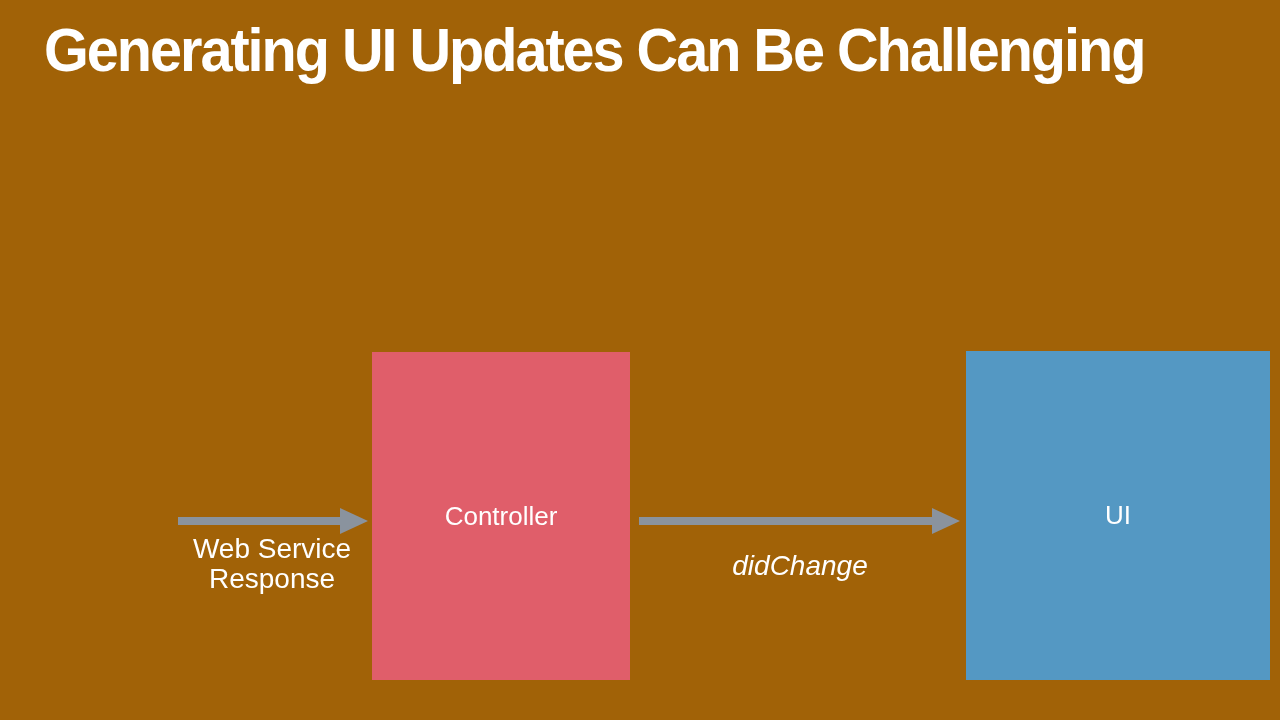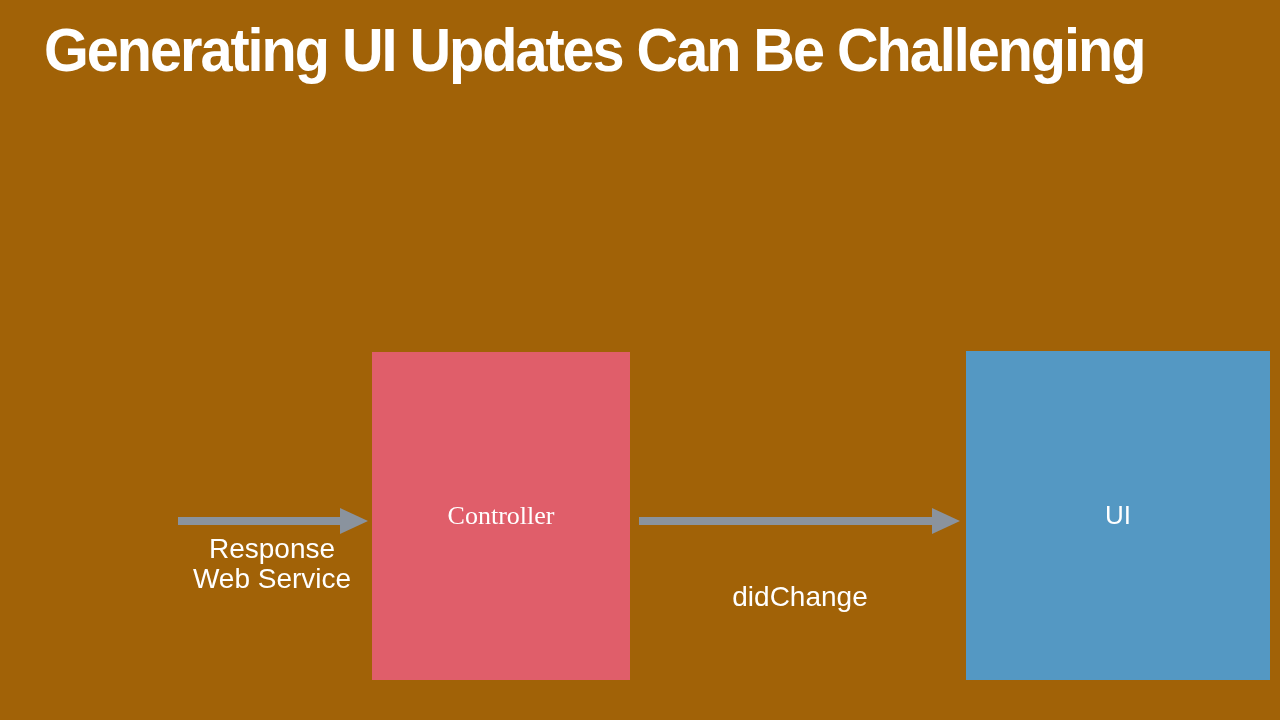--- a/index.html
+++ b/index.html
@@ -39,21 +39,20 @@
     font-size: 26px;
     font-weight: 400;
     text-align: center;
   }
   .node-controller {
     left: 372px;
     top: 352px;
     width: 258px;
     height: 328px;
     background: #E05E6A;
-    font-family: Liberation Serif, serif;
   }
   .node-ui {
     left: 966px;
     top: 351px;
     width: 304px;
     height: 329px;
     background: #5498C3;
   }
   .arrow {
     position: absolute;
@@ -90,38 +89,39 @@
     line-height: 30px;
     text-align: center;
   }
   .edge-label-web {
     left: 152px;
     top: 534px;
     width: 240px;
   }
   .edge-label-didchange {
     left: 690px;
-    top: 582px;
+    top: 551px;
     width: 220px;
+    font-style: italic;
   }
 </style>
 </head>
 <body>
 
 <div class="slide">
 
   <h1 class="slide-title">Generating UI Updates Can Be Challenging</h1>
 
   <div class="arrow arrow-1">
     <div class="arrow-shaft"></div>
     <div class="arrow-head"></div>
   </div>
   <div class="edge-label edge-label-web">
+    <span style="display:block">Web Service</span>
     <span style="display:block">Response</span>
-    <span style="display:block">Web Service</span>
   </div>
 
   <div class="node node-controller">
     <span class="node-label">Controller</span>
   </div>
 
   <div class="arrow arrow-2">
     <div class="arrow-shaft"></div>
     <div class="arrow-head"></div>
   </div>

